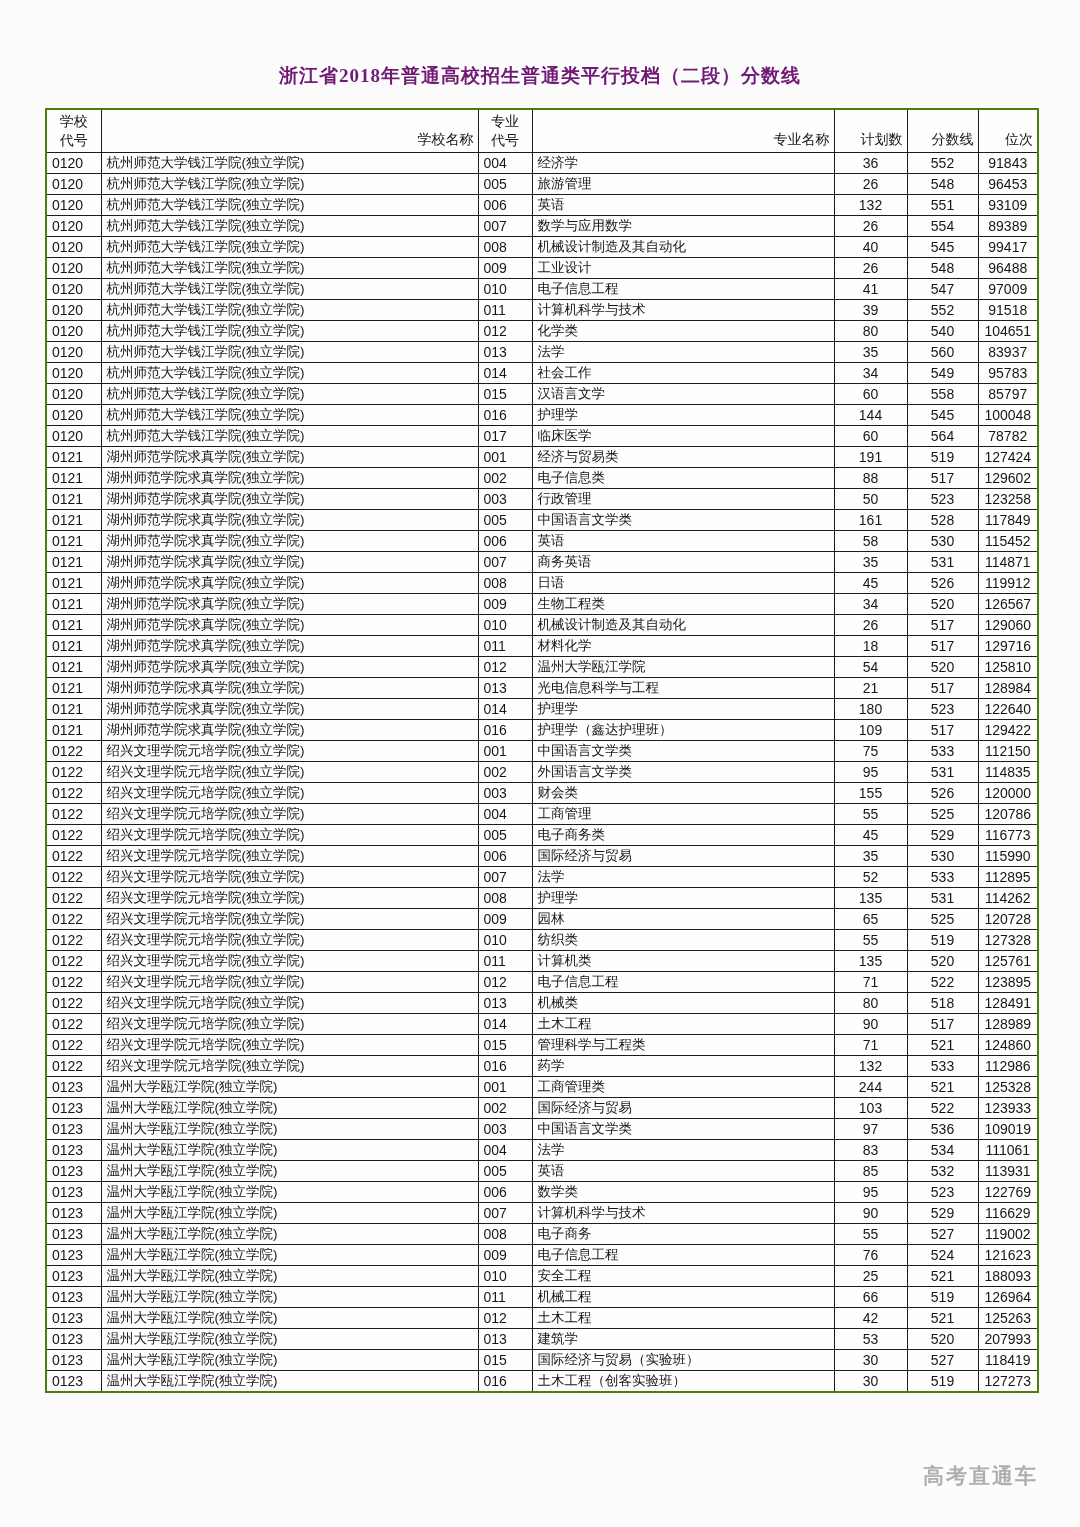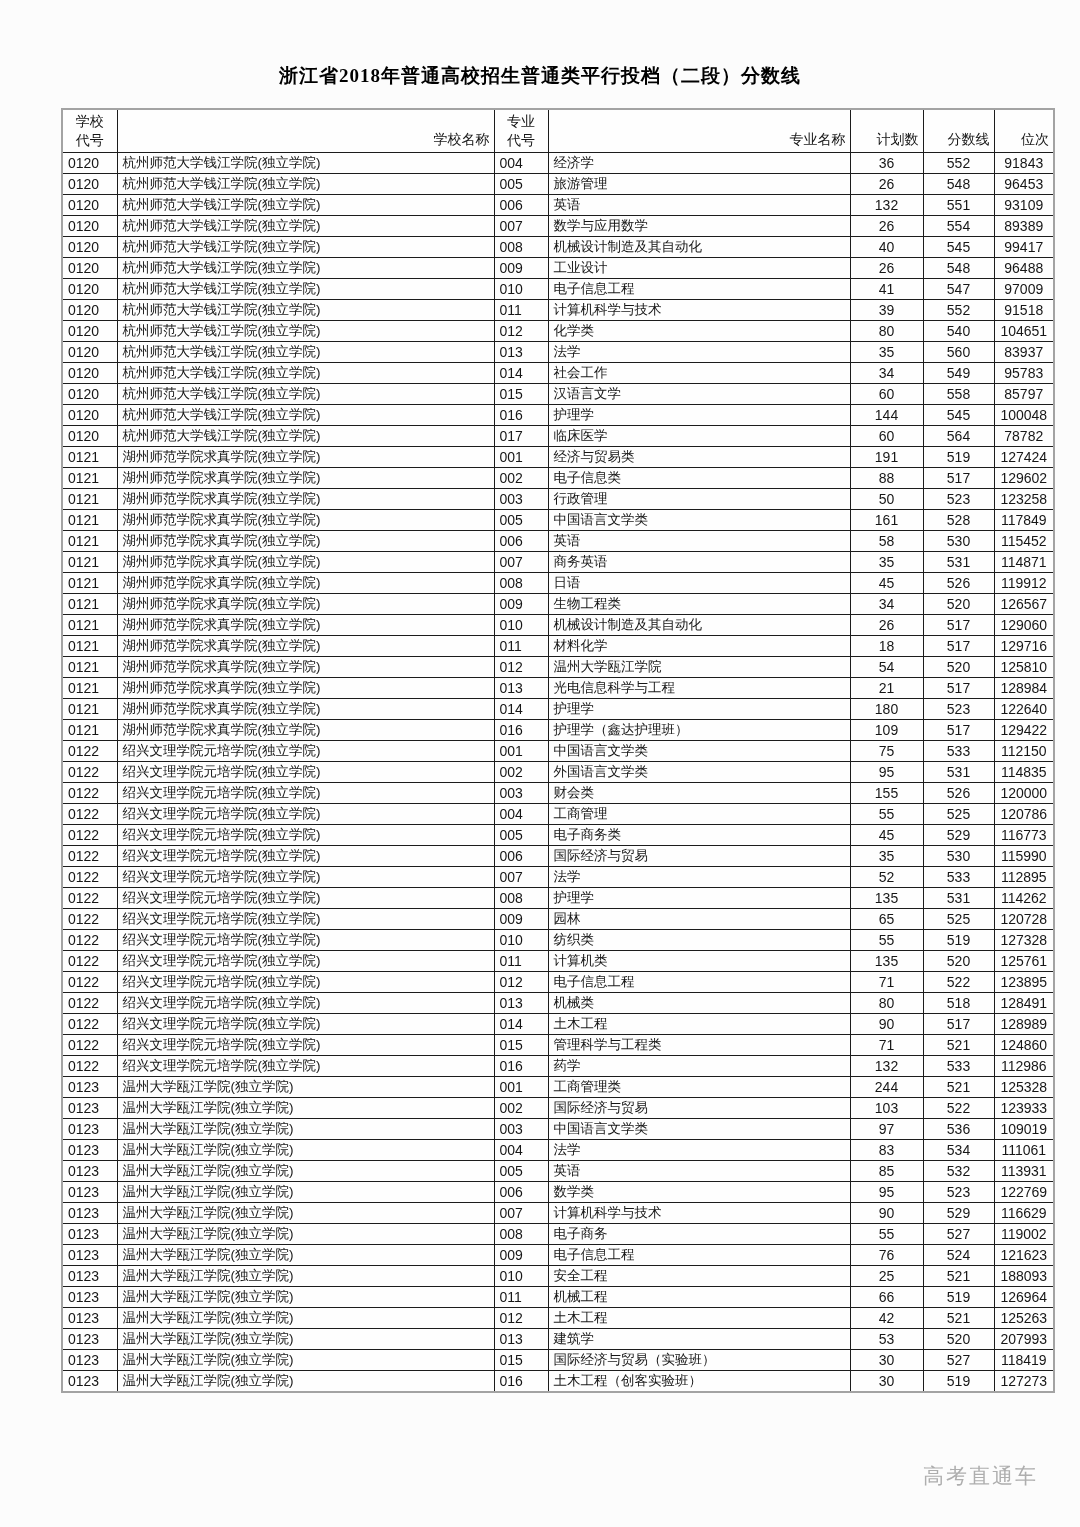--- a/index.html
+++ b/index.html
@@ -14,31 +14,31 @@
   .page-title {
     position: absolute;
     top: 63px;
     left: 0;
     width: 100%;
     text-align: center;
     font-family: "Liberation Serif", serif;
     font-size: 19px;
     font-weight: bold;
     letter-spacing: 1px;
-    color: #000000;
+    color: #701a75;
   }
   table.score-table {
     position: absolute;
     top: 108px;
-    left: 61px;
+    left: 45px;
     width: 992px;
     border-collapse: collapse;
     table-layout: fixed;
     background: #fefefe;
-    border: 2px solid #a3a3a3;
+    border: 2px solid #4d7c0f;
   }
   .score-table th, .score-table td {
     border: 1px solid #1c1c1c;
     overflow: hidden;
     white-space: nowrap;
     font-weight: normal;
   }
   .score-table thead th {
     height: 37px;
     vertical-align: bottom;
@@ -67,21 +67,21 @@
   .score-table td.col-1, .score-table td.col-3 { font-size: 13.5px; }
   .score-table td.col-4, .score-table td.col-5, .score-table td.col-6 {
     text-align: center;
   }
   .watermark {
     position: absolute;
     top: 1462px;
     right: 42px;
     font-family: "Liberation Serif", serif;
     font-size: 21px;
-    font-weight: normal;
+    font-weight: bold;
     letter-spacing: 2px;
     color: #aeaeae;
   }
 </style>
 </head>
 <body>
 
 <div class="page-title">浙江省2018年普通高校招生普通类平行投档（二段）分数线</div>
 
 <table class="score-table">

